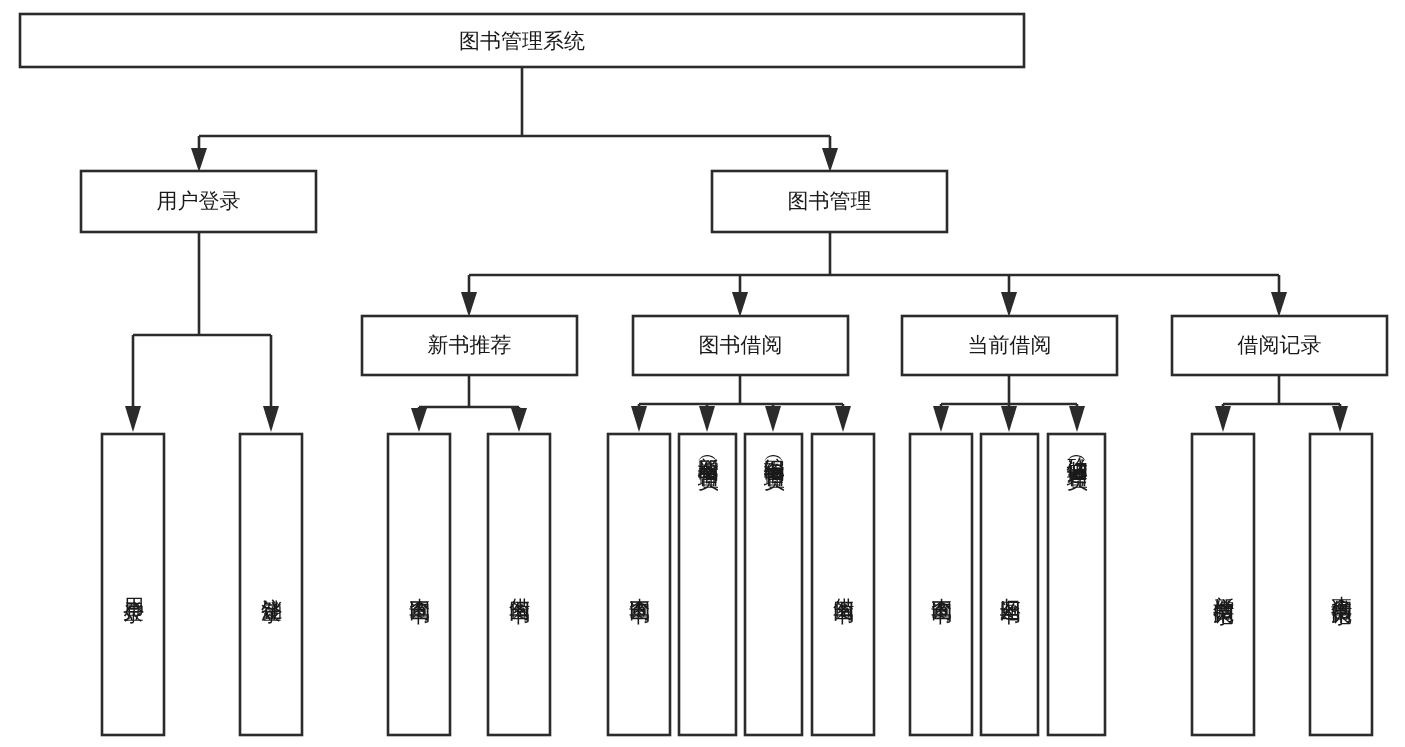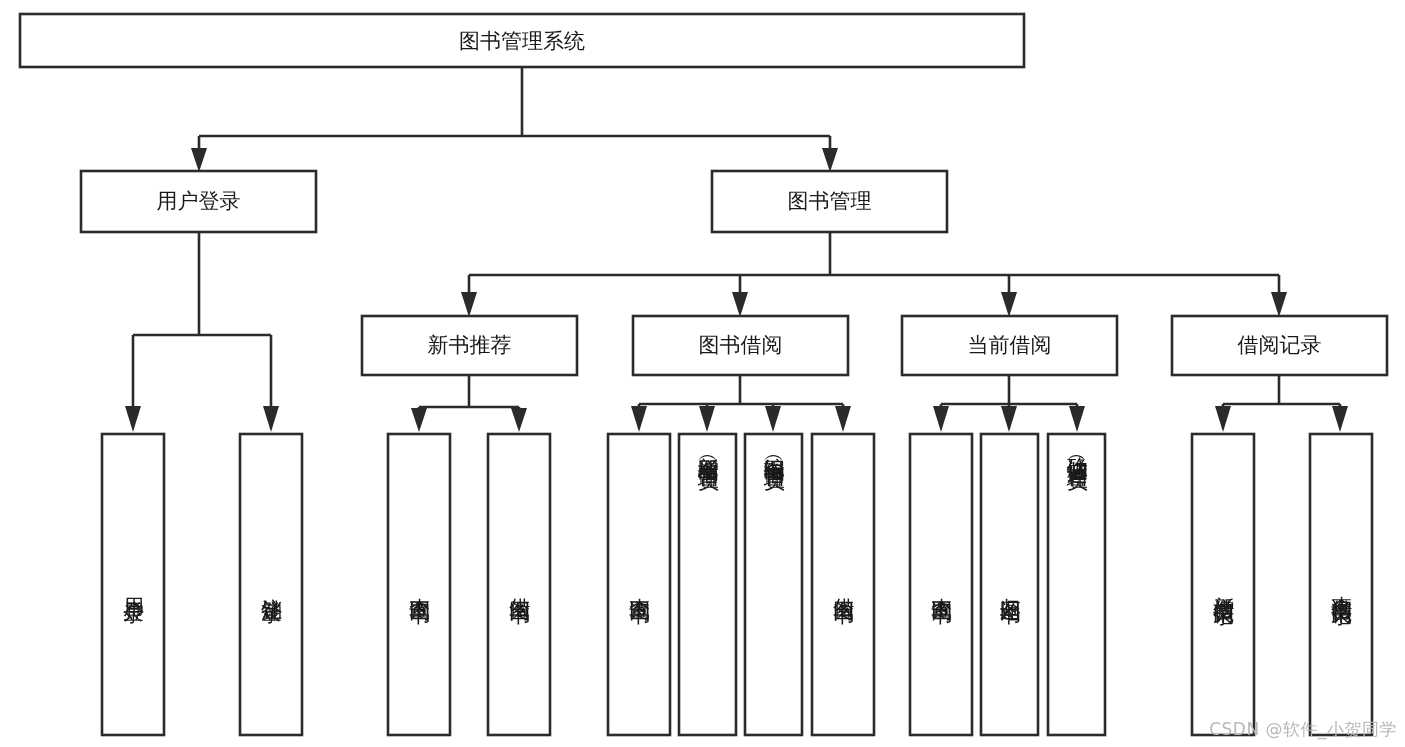--- a/index.html
+++ b/index.html
@@ -194,15 +194,14 @@
   <div class="vlabel" style="left:745px; top:434px; width:57px; height:301px; justify-content:flex-start; padding-top:6px; box-sizing:border-box;">编辑图书（管理员）</div>
   <div class="vlabel" style="left:812px; top:434px; width:62px; height:301px;">借阅图书</div>
 
   <div class="vlabel" style="left:910px; top:434px; width:62px; height:301px;">查询图书</div>
   <div class="vlabel" style="left:981px; top:434px; width:57px; height:301px;">归还图书</div>
   <div class="vlabel" style="left:1048px; top:434px; width:57px; height:301px; justify-content:flex-start; padding-top:6px; box-sizing:border-box;">确认归还（管理员）</div>
 
   <div class="vlabel" style="left:1192px; top:434px; width:62px; height:301px;">新增借阅记录</div>
   <div class="vlabel" style="left:1310px; top:434px; width:62px; height:301px;">查询借阅记录</div>
 
-  <div class="watermark">CSDN @软件_小贺同学</div>
 
 </div>
 
 </body></html>

